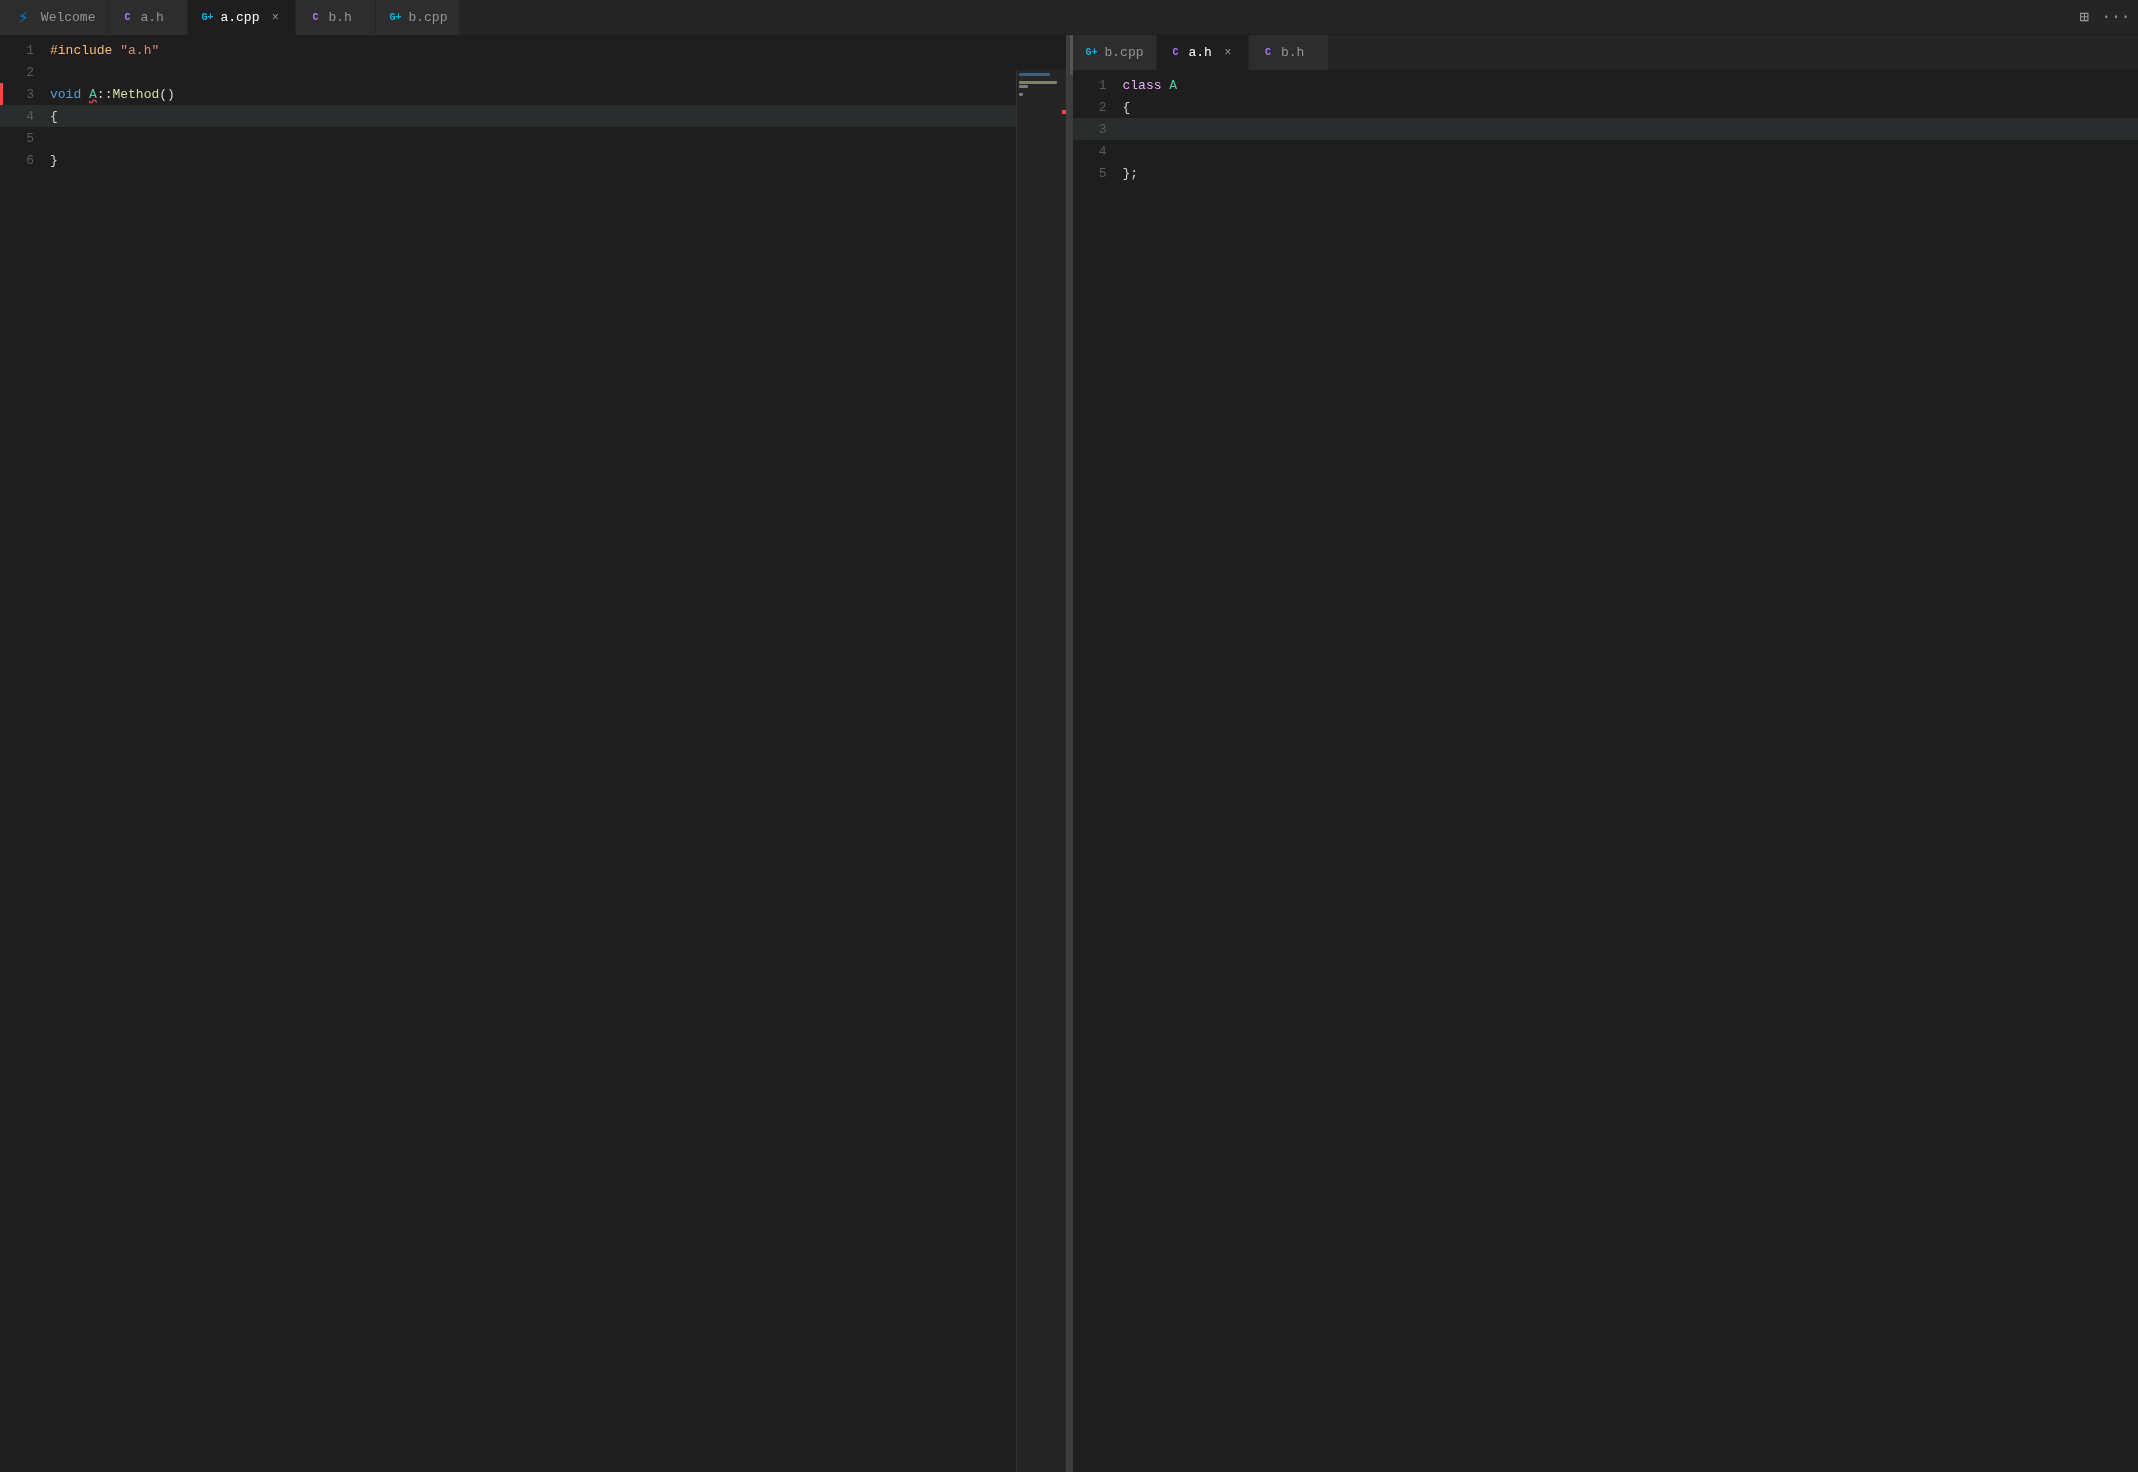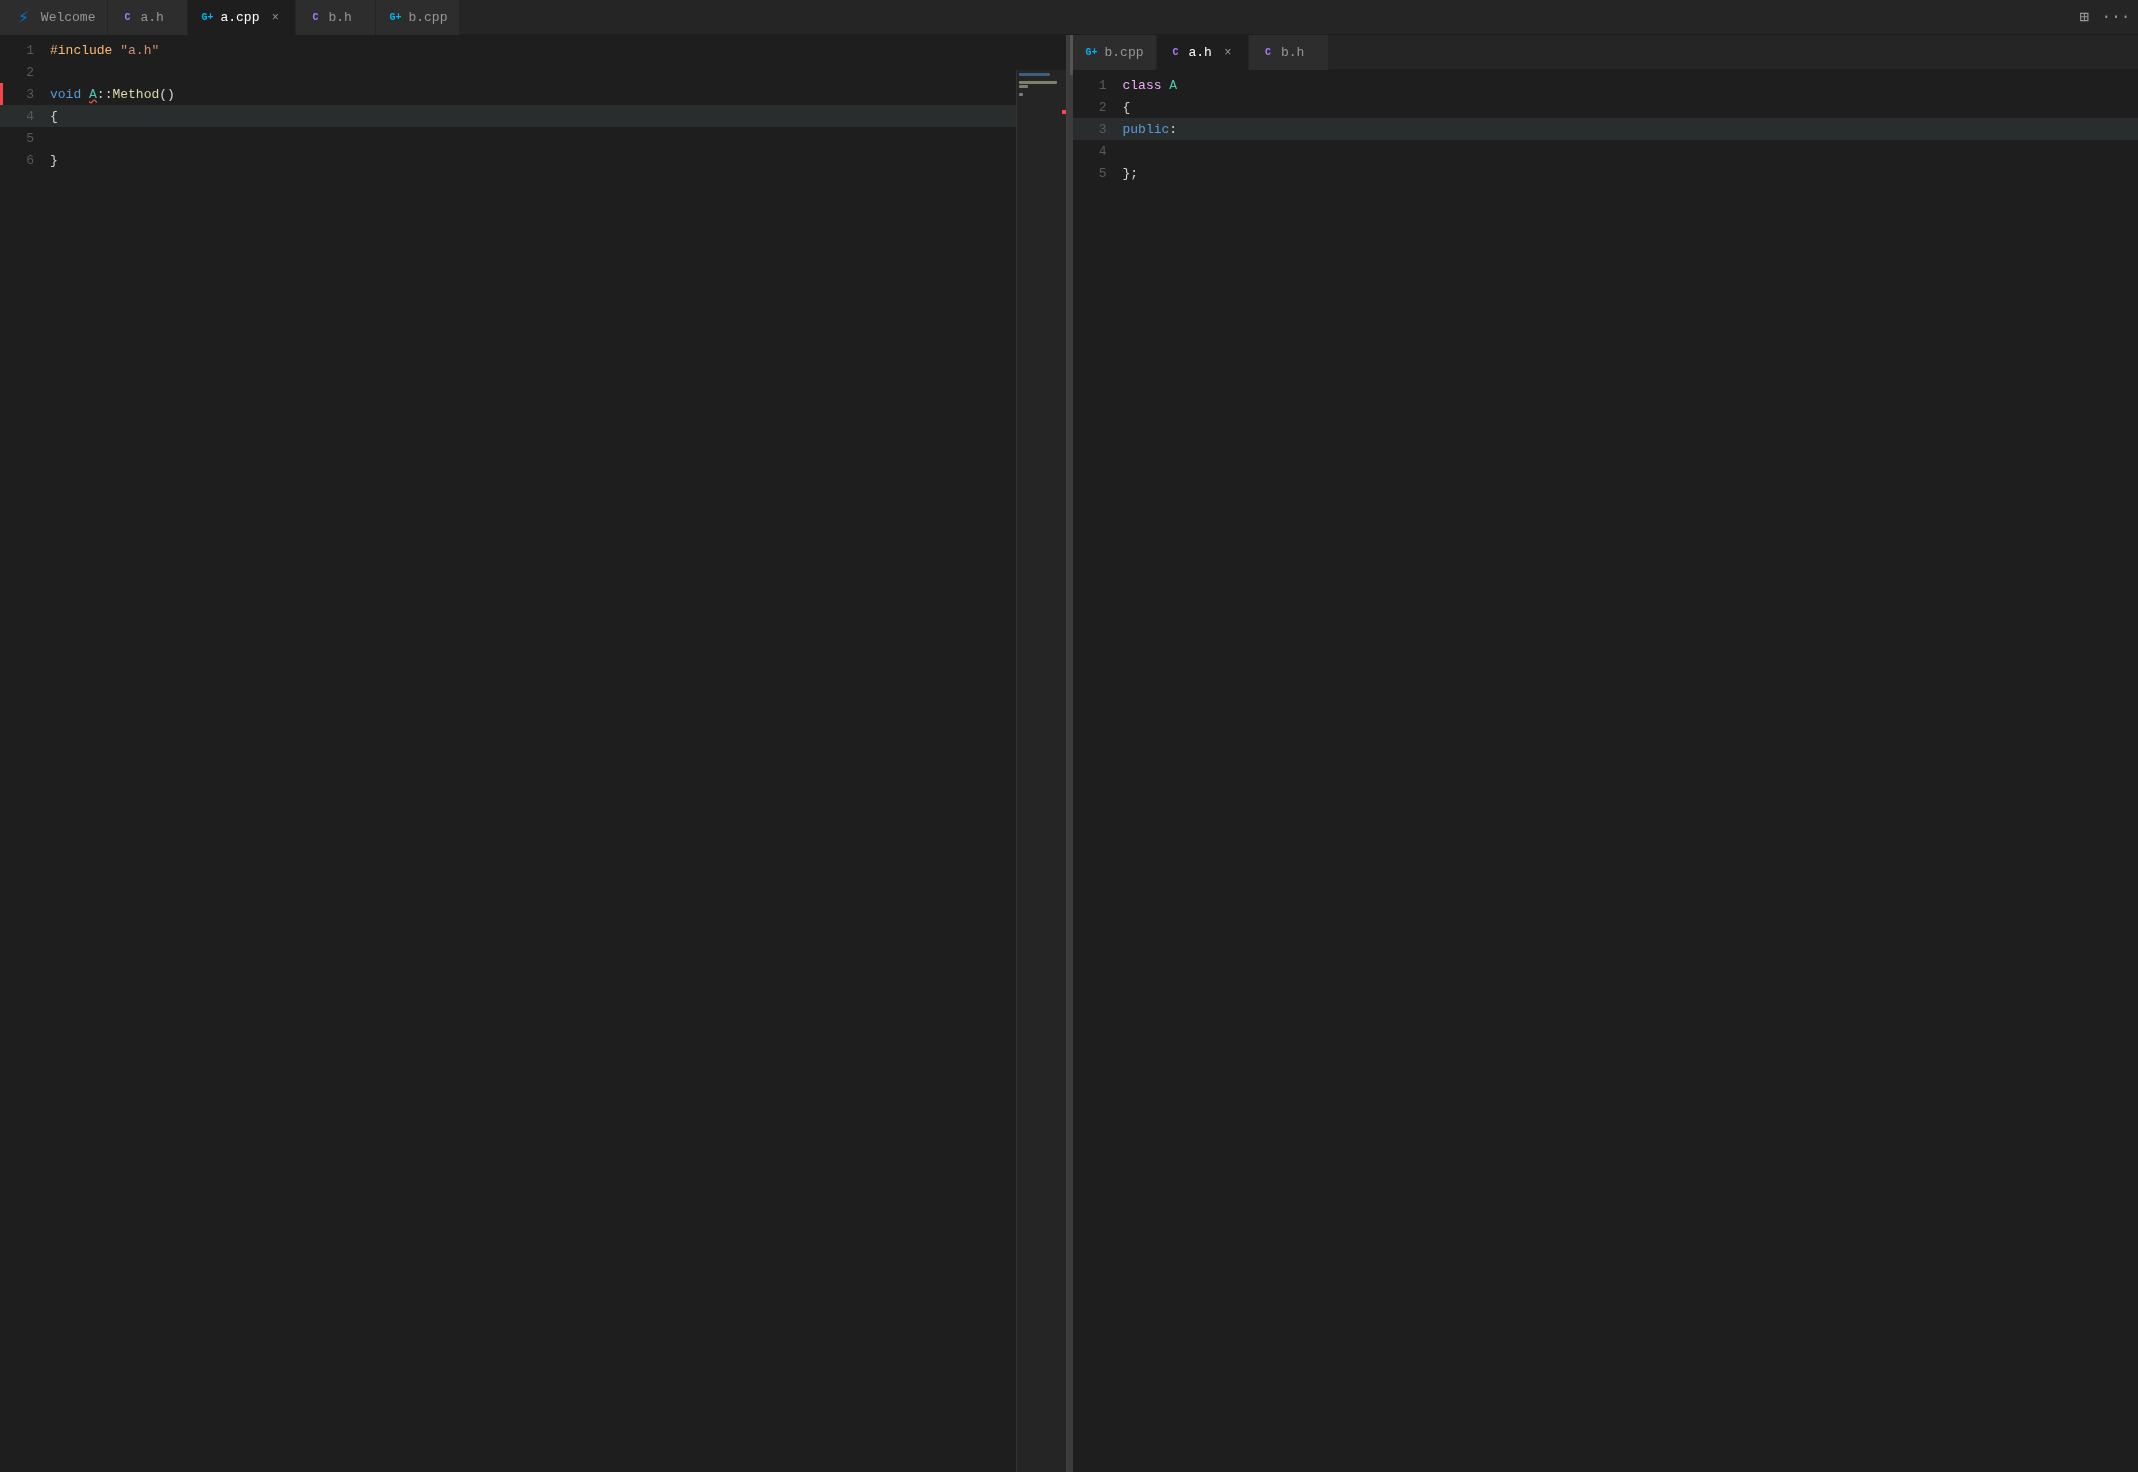--- a/index.html
+++ b/index.html
@@ -357,21 +357,20 @@
           <span class="line-content"><span class="kw-class">class</span> <span class="class-name">A</span></span>
         </div>
 
         <div class="code-line">
           <span class="line-number">2</span>
           <span class="line-content"><span class="punct">{</span></span>
         </div>
 
         <div class="code-line active-line" style="background:#2a2d2e;">
           <span class="line-number">3</span>
-          <span class="line-content"><span class="kw-public">public</span><span class="punct">:</span></span>
         </div>
 
         <div class="code-line">
           <span class="line-number">4</span>
         </div>
 
         <div class="code-line">
           <span class="line-number">5</span>
           <span class="line-content"><span class="punct">};</span></span>
         </div>

